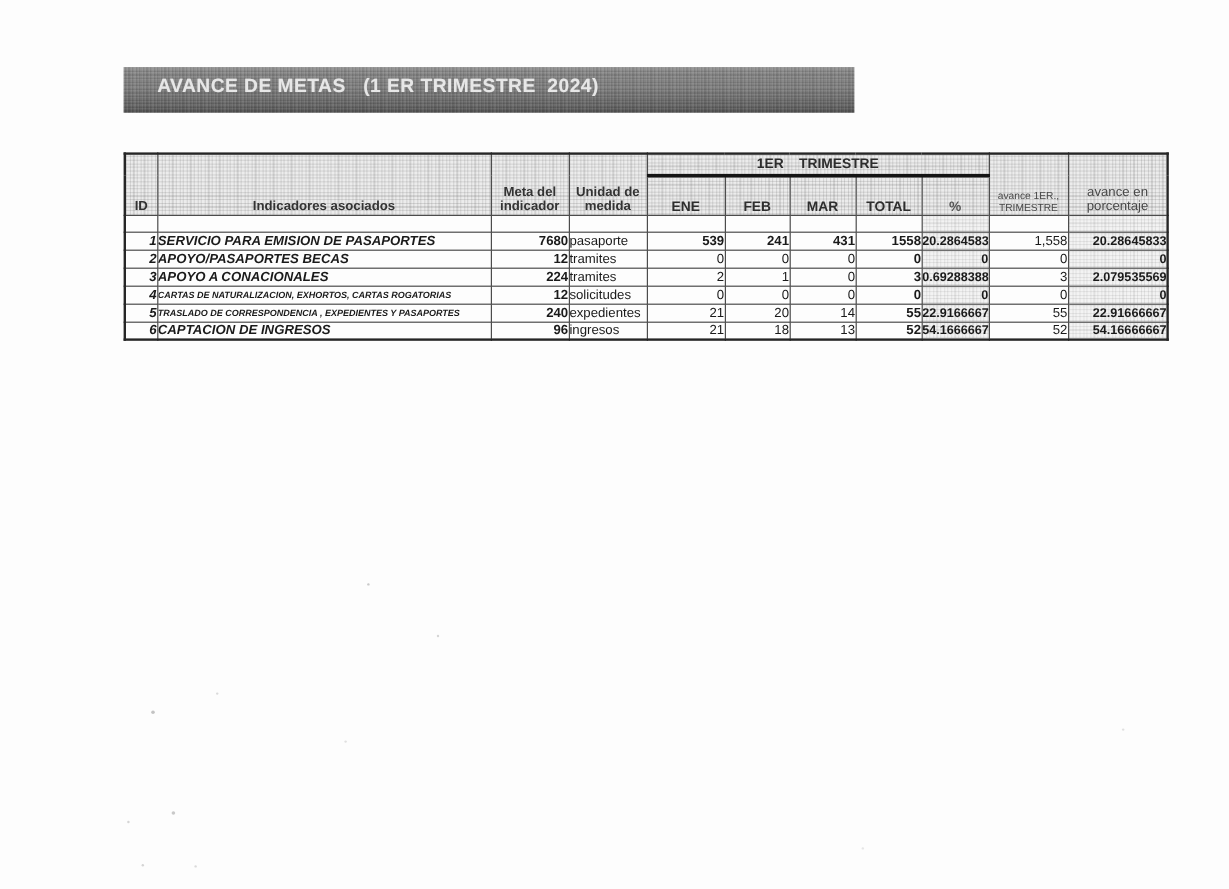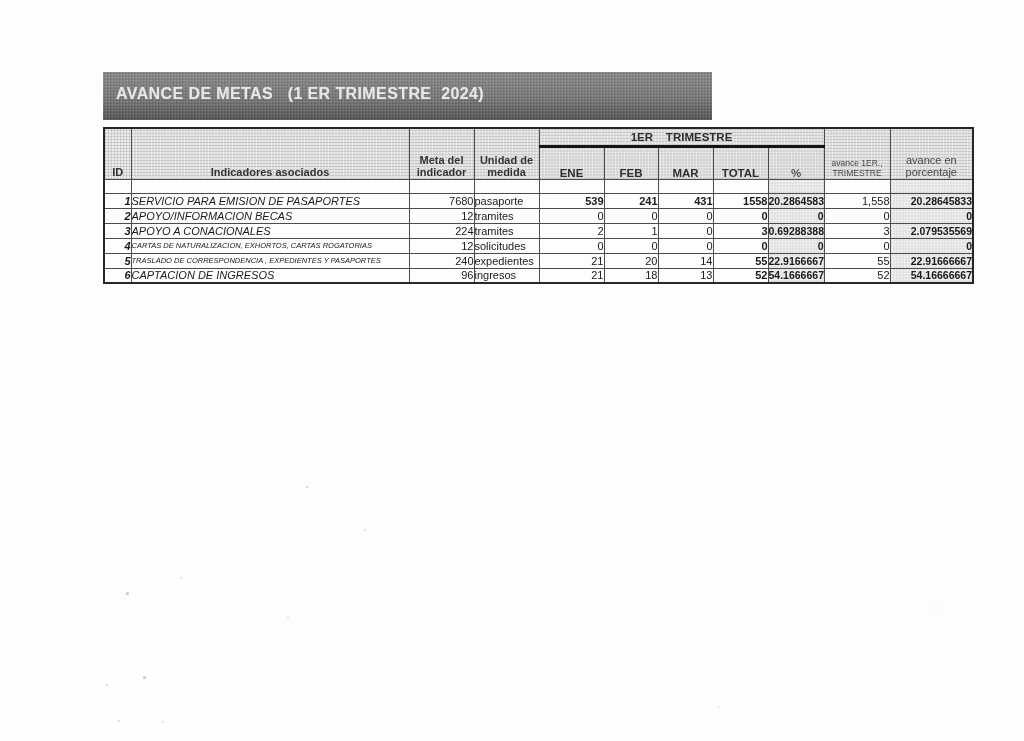--- a/index.html
+++ b/index.html
@@ -11,27 +11,27 @@
   .page{position:absolute;inset:0;}
 
   
   .doc-title{
     position:absolute;top:31px;left:0;width:992px;text-align:center;
     font-size:20px;color:#3a3a3a;letter-spacing:.2px;white-space:nowrap;
   }
 
   
   .banner{
-    position:absolute;left:103px;top:72px;width:609px;height:48px;
+    position:absolute;left:103px;top:56px;width:609px;height:38px;
     background-image:
       repeating-linear-gradient(90deg, rgba(255,255,255,.06) 0 1px, rgba(0,0,0,.07) 1px 2px, transparent 2px 3px),
       repeating-linear-gradient(0deg, rgba(255,255,255,.05) 0 1px, rgba(0,0,0,.08) 1px 2px, transparent 2px 3px),
       linear-gradient(180deg,#8c8c8c 0%,#7a7a7a 55%,#575757 100%);
     display:flex;align-items:center;
-    padding-left:13px;box-sizing:border-box;
+    padding-left:28px;box-sizing:border-box;
   }
   .banner-text{
     color:#e7e7e7;font-size:16px;font-weight:700;letter-spacing:.4px;
     white-space:pre;margin-top:-4px;text-shadow:0 0 1px rgba(255,255,255,.35);
   }
 
   
   table.metas{
     position:absolute;left:103px;top:127px;width:869px;
     border-collapse:collapse;table-layout:fixed;
@@ -63,24 +63,24 @@
   .grp{
     font-weight:700;font-size:11.5px;color:#2d2d2d;text-align:center;vertical-align:middle;
     border-bottom:3px solid #141414 !important;white-space:pre;
   }
   .mon{vertical-align:bottom;padding-bottom:3px;font-size:11.5px;color:#2e2e2e;font-weight:700;}
   .pcth{color:#555;}
   .avh{font-size:8.5px;color:#474747;font-weight:400;text-align:center;vertical-align:bottom;padding:0 5px 3px;line-height:1.2;}
   .aph{font-size:11px;color:#474747;font-weight:400;text-align:center;vertical-align:bottom;padding:0 6px 3px;line-height:1.12;}
 
   .idc{font-style:italic;font-weight:700;text-align:right;padding-right:5px;}
-  .ind{font-style:italic;font-weight:400;padding-left:4px;white-space:nowrap;}
+  .ind{font-style:italic;font-weight:700;padding-left:4px;white-space:nowrap;}
   .ind.small{font-size:7.5px;}
   .num{text-align:right;padding-right:4px;}
-  .meta{font-weight:400;}
+  .meta{font-weight:700;}
   .uni{padding-left:3px;}
   .b{font-weight:700;}
   .pctc{font-weight:700;font-size:10.5px;}
   .apc{font-weight:700;font-size:10.5px;}
 
   
   .speck{position:absolute;border-radius:50%;background:#8a8a8a;}
 </style>
 </head>
 <body>
@@ -147,21 +147,21 @@
         <td class="num b">241</td>
         <td class="num b">431</td>
         <td class="num b">1558</td>
         <td class="num pctc tex-light">20.2864583</td>
         <td class="num">1,558</td>
         <td class="num apc tex-light">20.28645833</td>
       </tr>
 
       <tr class="dr">
         <td class="idc">2</td>
-        <td class="ind">APOYO/INFORMACION BECAS</td>
+        <td class="ind">APOYO/PASAPORTES BECAS</td>
         <td class="num meta">12</td>
         <td class="uni">tramites</td>
         <td class="num">0</td>
         <td class="num">0</td>
         <td class="num">0</td>
         <td class="num b">0</td>
         <td class="num pctc tex-light">0</td>
         <td class="num">0</td>
         <td class="num apc tex-light">0</td>
       </tr>

